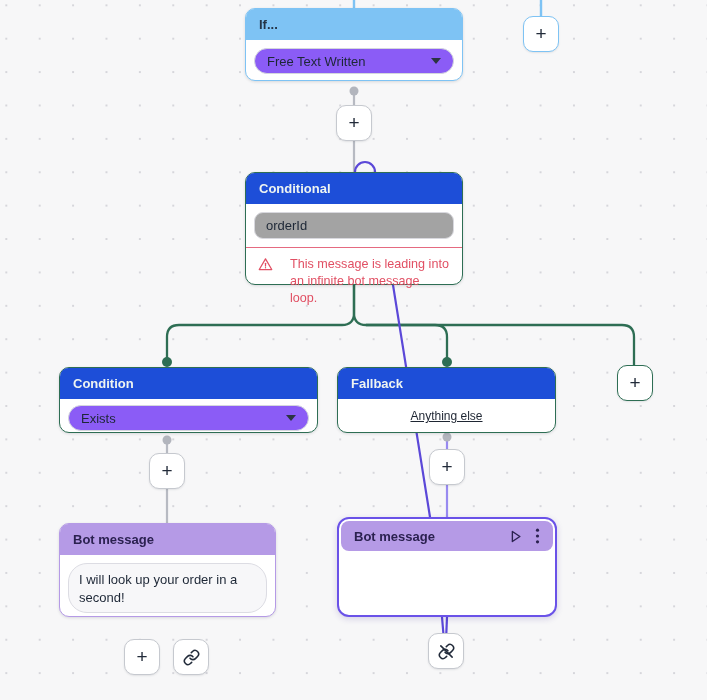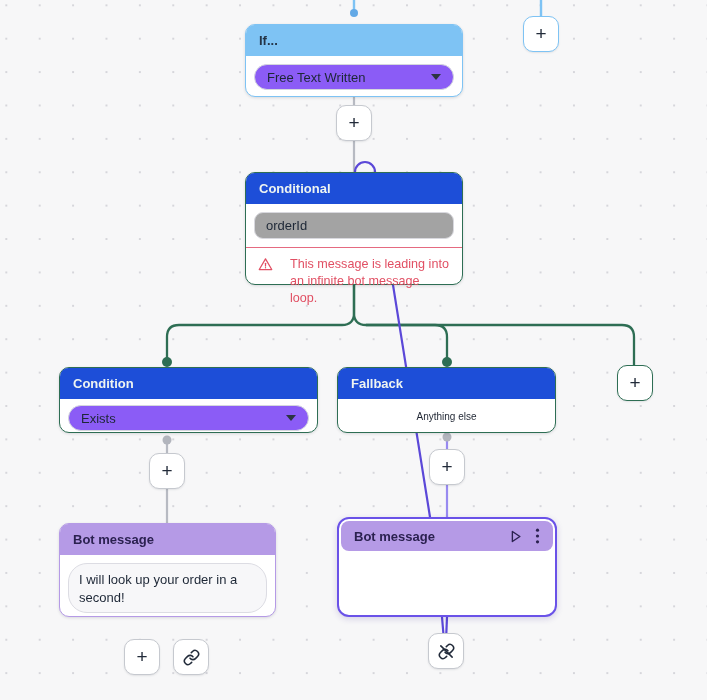--- a/index.html
+++ b/index.html
@@ -46,21 +46,21 @@
   .text-field{
     height:27px;border:1px solid #d8d8de;border-radius:9px;background:#a3a3a3;
     display:flex;align-items:center;padding:0 11px;font-size:13px;color:#1d2736;
     box-sizing:border-box;
   }
   .warn-divider{border:none;border-top:1.4px solid #e56a80;margin:8px -8px 0 -8px;}
   .warning{display:flex;gap:17px;padding:8px 4px 4px 4px;color:#e14f63;font-size:12.6px;line-height:1.35;}
   .warning svg{flex:0 0 auto;margin-top:1px;}
 
   .center-label{height:34px;display:flex;align-items:center;justify-content:center;
-    font-size:10px;color:#1f2633;}
+    font-size:12px;color:#1f2633;text-decoration:underline;}
 
   .msg-box{
     border:1px solid #dcdce3;border-radius:19px;background:#f7f7f9;
     padding:7px 10px;font-size:13px;color:#1d2736;line-height:1.4;box-sizing:border-box;
   }
 
   .icon-btn{
     position:absolute;width:36px;height:36px;border-radius:10px;background:#fff;
     border:1.5px solid #c6c9cf;display:flex;align-items:center;justify-content:center;
     box-sizing:border-box;box-shadow:0 1px 2px rgba(25,35,50,.10);
@@ -93,21 +93,21 @@
   <path d="M167 438 V523" stroke="#b7bac2" stroke-width="2.2" fill="none"></path>
   <circle cx="167" cy="440" r="4.5" fill="#b2b5bd"></circle>
 
   <path d="M447 437 V517" stroke="#988af0" stroke-width="2.2" fill="none"></path>
   <circle cx="447" cy="437" r="4.5" fill="#b2b5bd"></circle>
 
   <path d="M355 172 A10 10 0 0 1 375 172 L430 517 L442 617 L444 641" stroke="#5b48d8" stroke-width="2.2" fill="none"></path>
   <path d="M447 617 L446 641" stroke="#5b48d8" stroke-width="2.2" fill="none"></path>
 </svg>
 
-<div class="node blue-node" style="left:245px;top:24px;width:218px;height:73px;">
+<div class="node blue-node" style="left:245px;top:8px;width:218px;height:73px;">
   <div class="node-header">
     <span>If...</span>
   </div>
   <div class="node-body">
     <div class="dropdown">
       <span>Free Text Written</span>
       <span class="caret"></span>
     </div>
   </div>
 </div>

